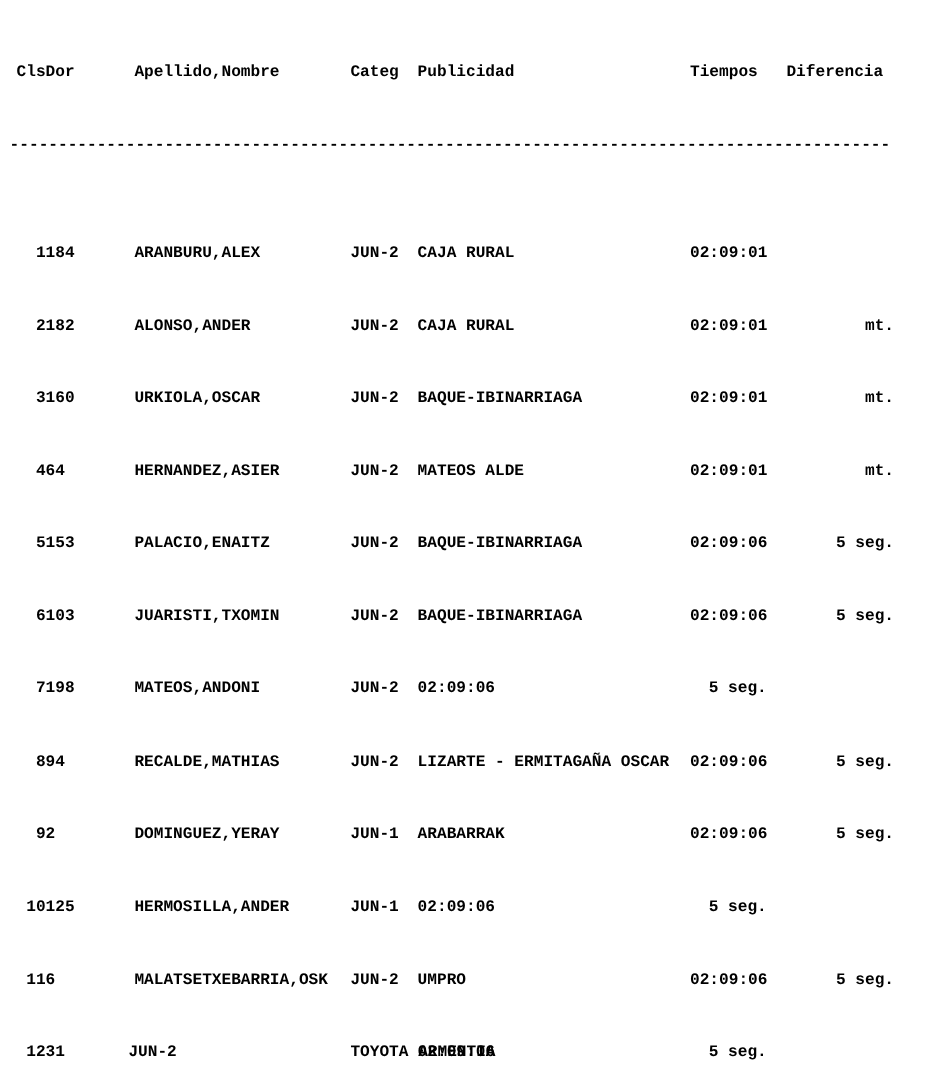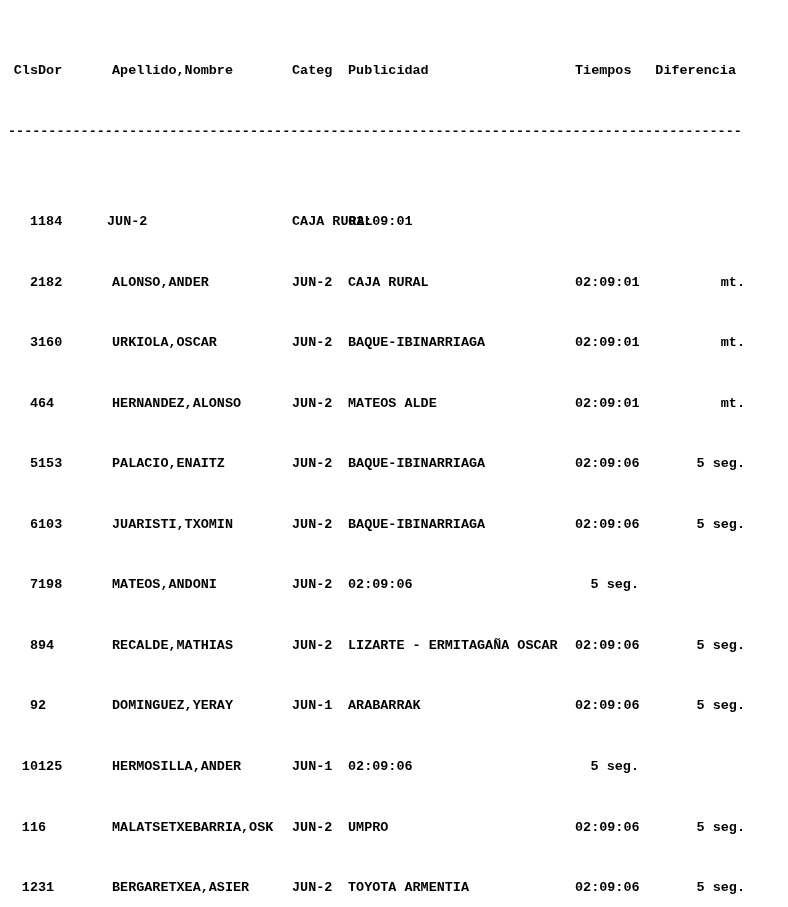--- a/index.html
+++ b/index.html
@@ -7,21 +7,21 @@
     padding: 0;
     width: 788px;
     height: 907px;
     overflow: hidden;
     background: #ffffff;
   }
   .page {
     box-sizing: border-box;
     width: 788px;
     height: 647px;
-    padding: 18px 0 0 8px;
+    padding: 8px 0 0 8px;
     font-family: "Liberation Mono", "DejaVu Sans Mono", monospace;
     font-size: 13.45px;
     font-weight: bold;
     color: #000000;
     white-space: pre;
   }
   .line {
     display: grid;
     grid-template-columns: 30px 69px 185px 56px 227px 64px 106px;
     height: 15.55px;
@@ -56,20 +56,21 @@
     <span class="c c-tmp">Tiempos</span>
     <span class="c c-dif">Diferencia</span>
   </div>
 
   <div class="sep">-------------------------------------------------------------------------------------------</div>
 
   <div id="rows">
   <div class="line">
     <span class="c c-cls">1</span>
     <span class="c c-dor">184</span>
+    <span class="c c-name">ARANBURU,ALEX</span>
     <span class="c c-cat">JUN-2</span>
     <span class="c c-pub">CAJA RURAL</span>
     <span class="c c-tmp">02:09:01</span>
     <span class="c c-dif"></span>
   </div>
 
   <div class="line">
     <span class="c c-cls">2</span>
     <span class="c c-dor">182</span>
     <span class="c c-name">ALONSO,ANDER</span>
@@ -85,21 +86,21 @@
     <span class="c c-name">URKIOLA,OSCAR</span>
     <span class="c c-cat">JUN-2</span>
     <span class="c c-pub">BAQUE-IBINARRIAGA</span>
     <span class="c c-tmp">02:09:01</span>
     <span class="c c-dif">mt.</span>
   </div>
 
   <div class="line">
     <span class="c c-cls">4</span>
     <span class="c c-dor">64</span>
-    <span class="c c-name">HERNANDEZ,ALONSO</span>
+    <span class="c c-name">HERNANDEZ,ASIER</span>
     <span class="c c-cat">JUN-2</span>
     <span class="c c-pub">MATEOS ALDE</span>
     <span class="c c-tmp">02:09:01</span>
     <span class="c c-dif">mt.</span>
   </div>
 
   <div class="line">
     <span class="c c-cls">5</span>
     <span class="c c-dor">153</span>
     <span class="c c-name">PALACIO,ENAITZ</span>
@@ -163,21 +164,20 @@
     <span class="c c-name">MALATSETXEBARRIA,OSK</span>
     <span class="c c-cat">JUN-2</span>
     <span class="c c-pub">UMPRO</span>
     <span class="c c-tmp">02:09:06</span>
     <span class="c c-dif">5 seg.</span>
   </div>
 
   <div class="line">
     <span class="c c-cls">12</span>
     <span class="c c-dor">31</span>
-    <span class="c c-name">BERGARETXEA,ASIER</span>
     <span class="c c-cat">JUN-2</span>
     <span class="c c-pub">TOYOTA ARMENTIA</span>
     <span class="c c-tmp">02:09:06</span>
     <span class="c c-dif">5 seg.</span>
   </div>
 
   
 
   
 

